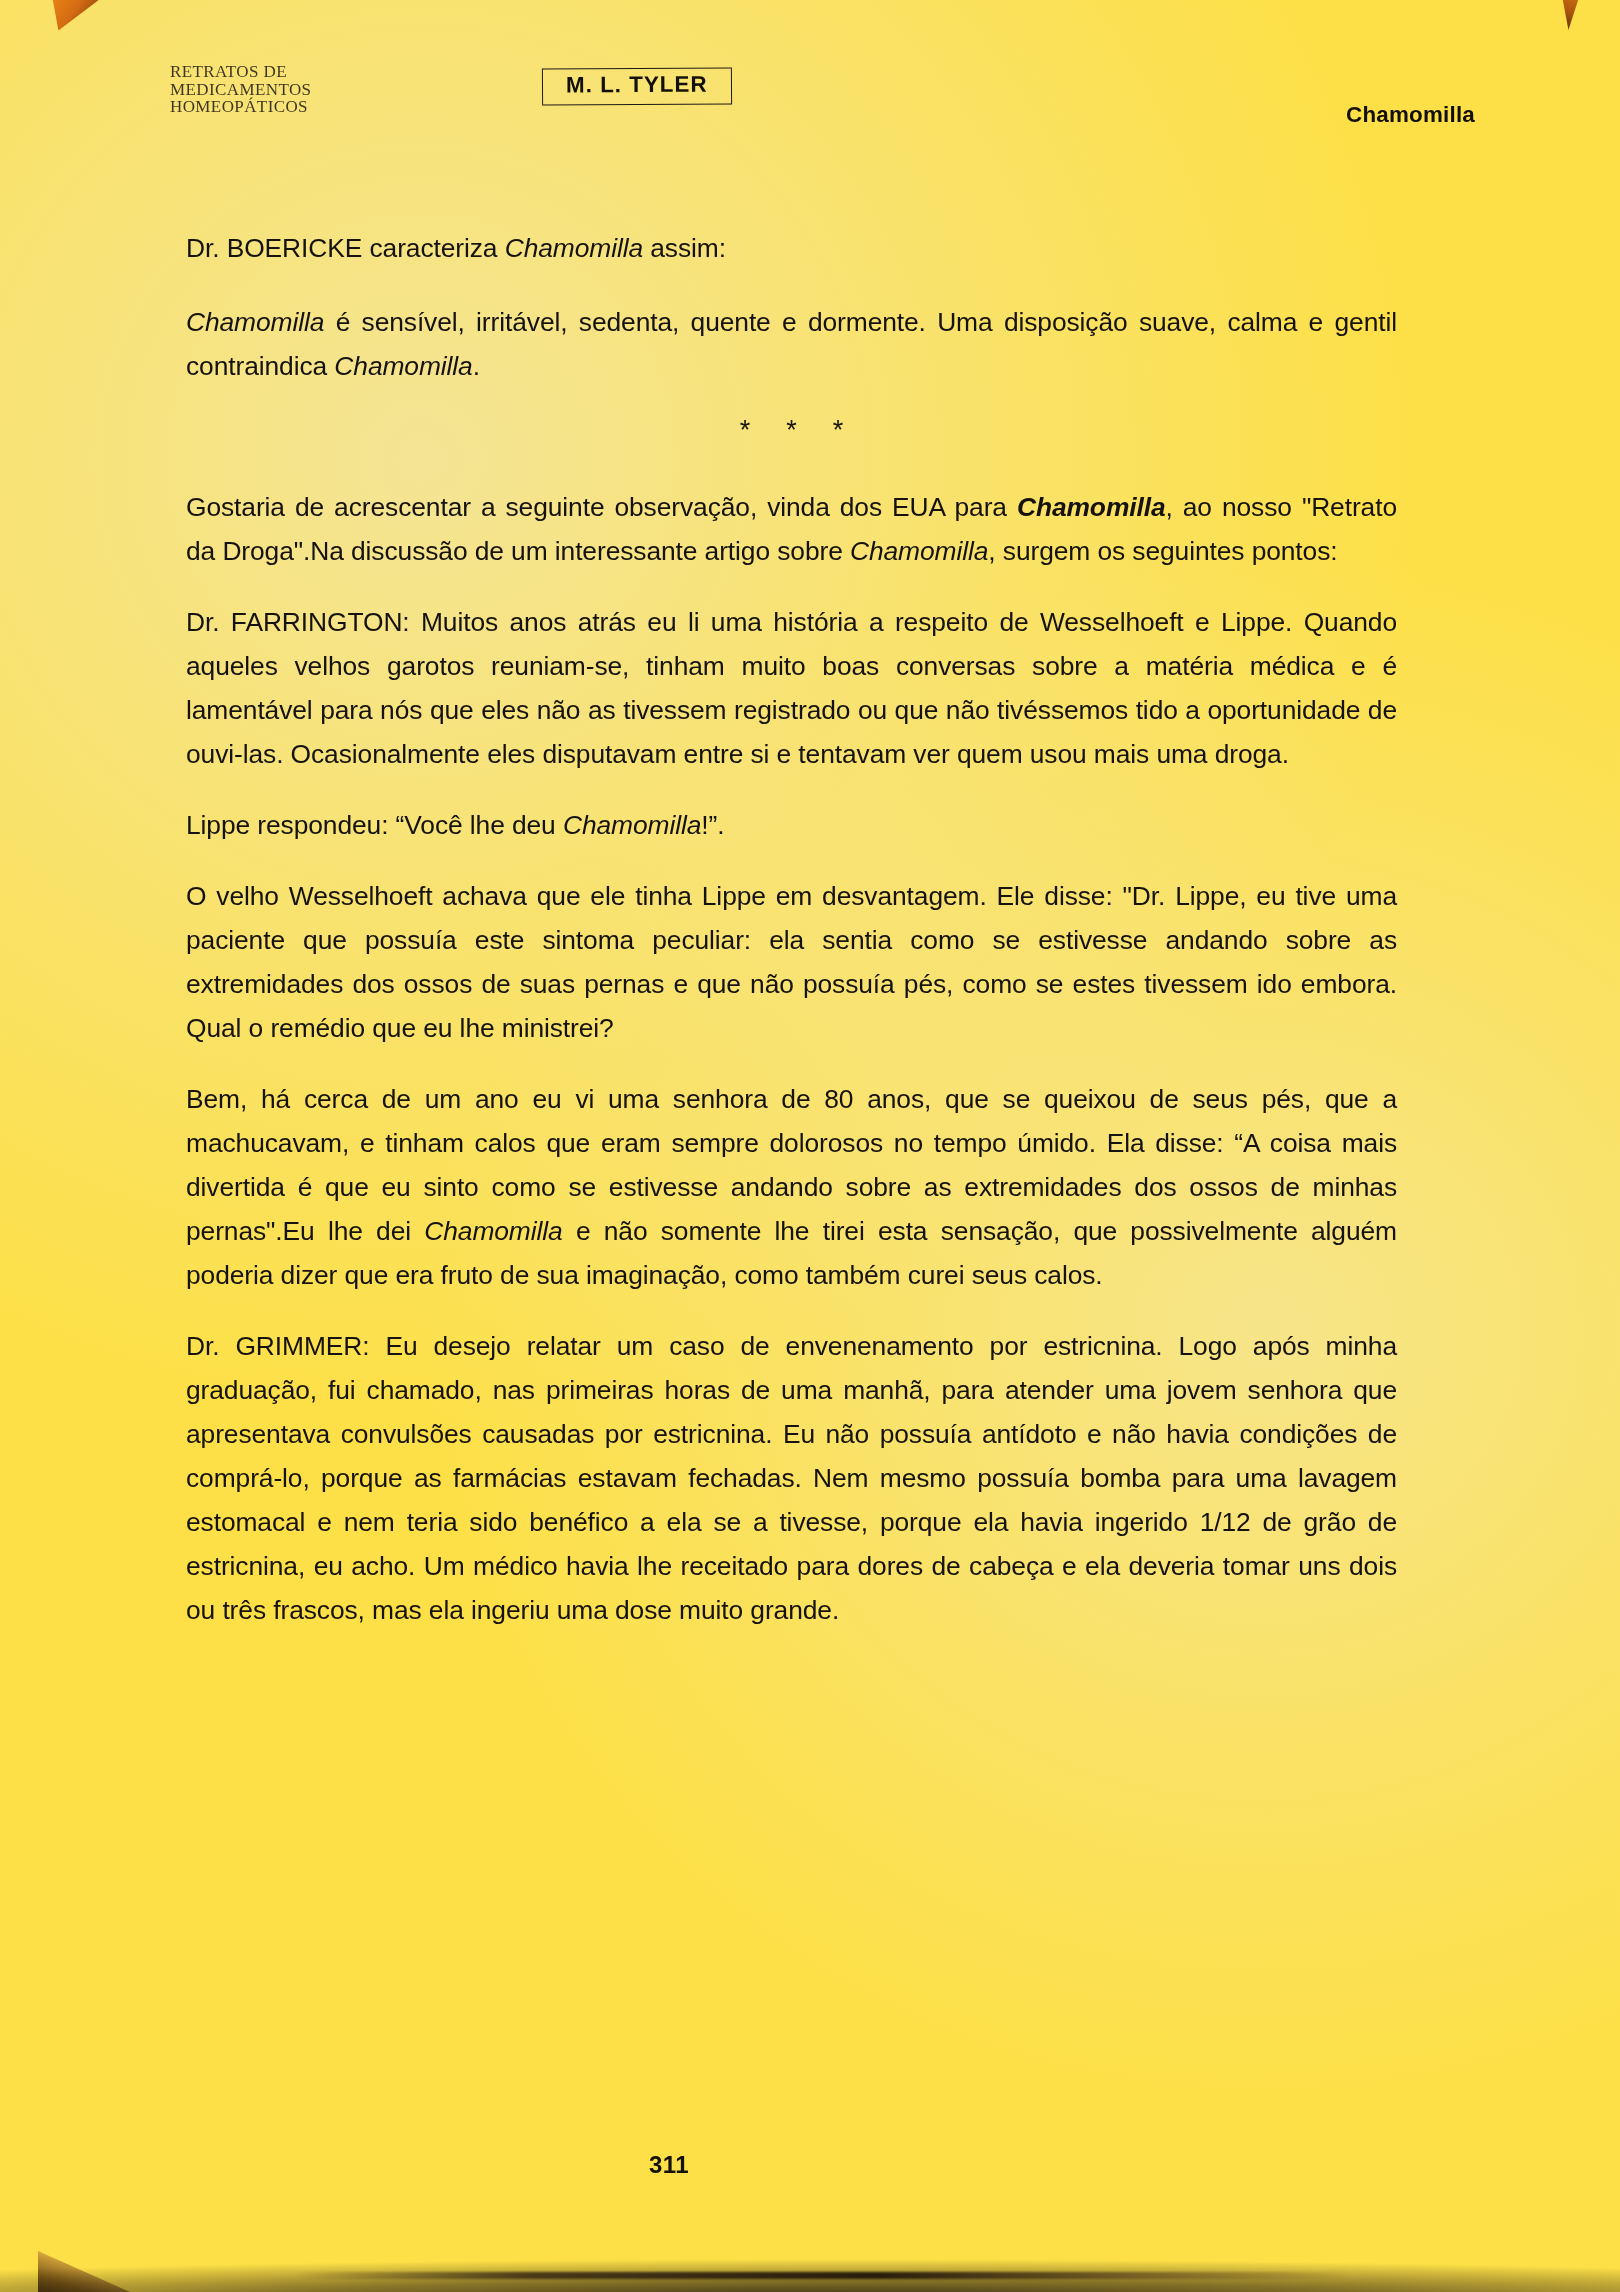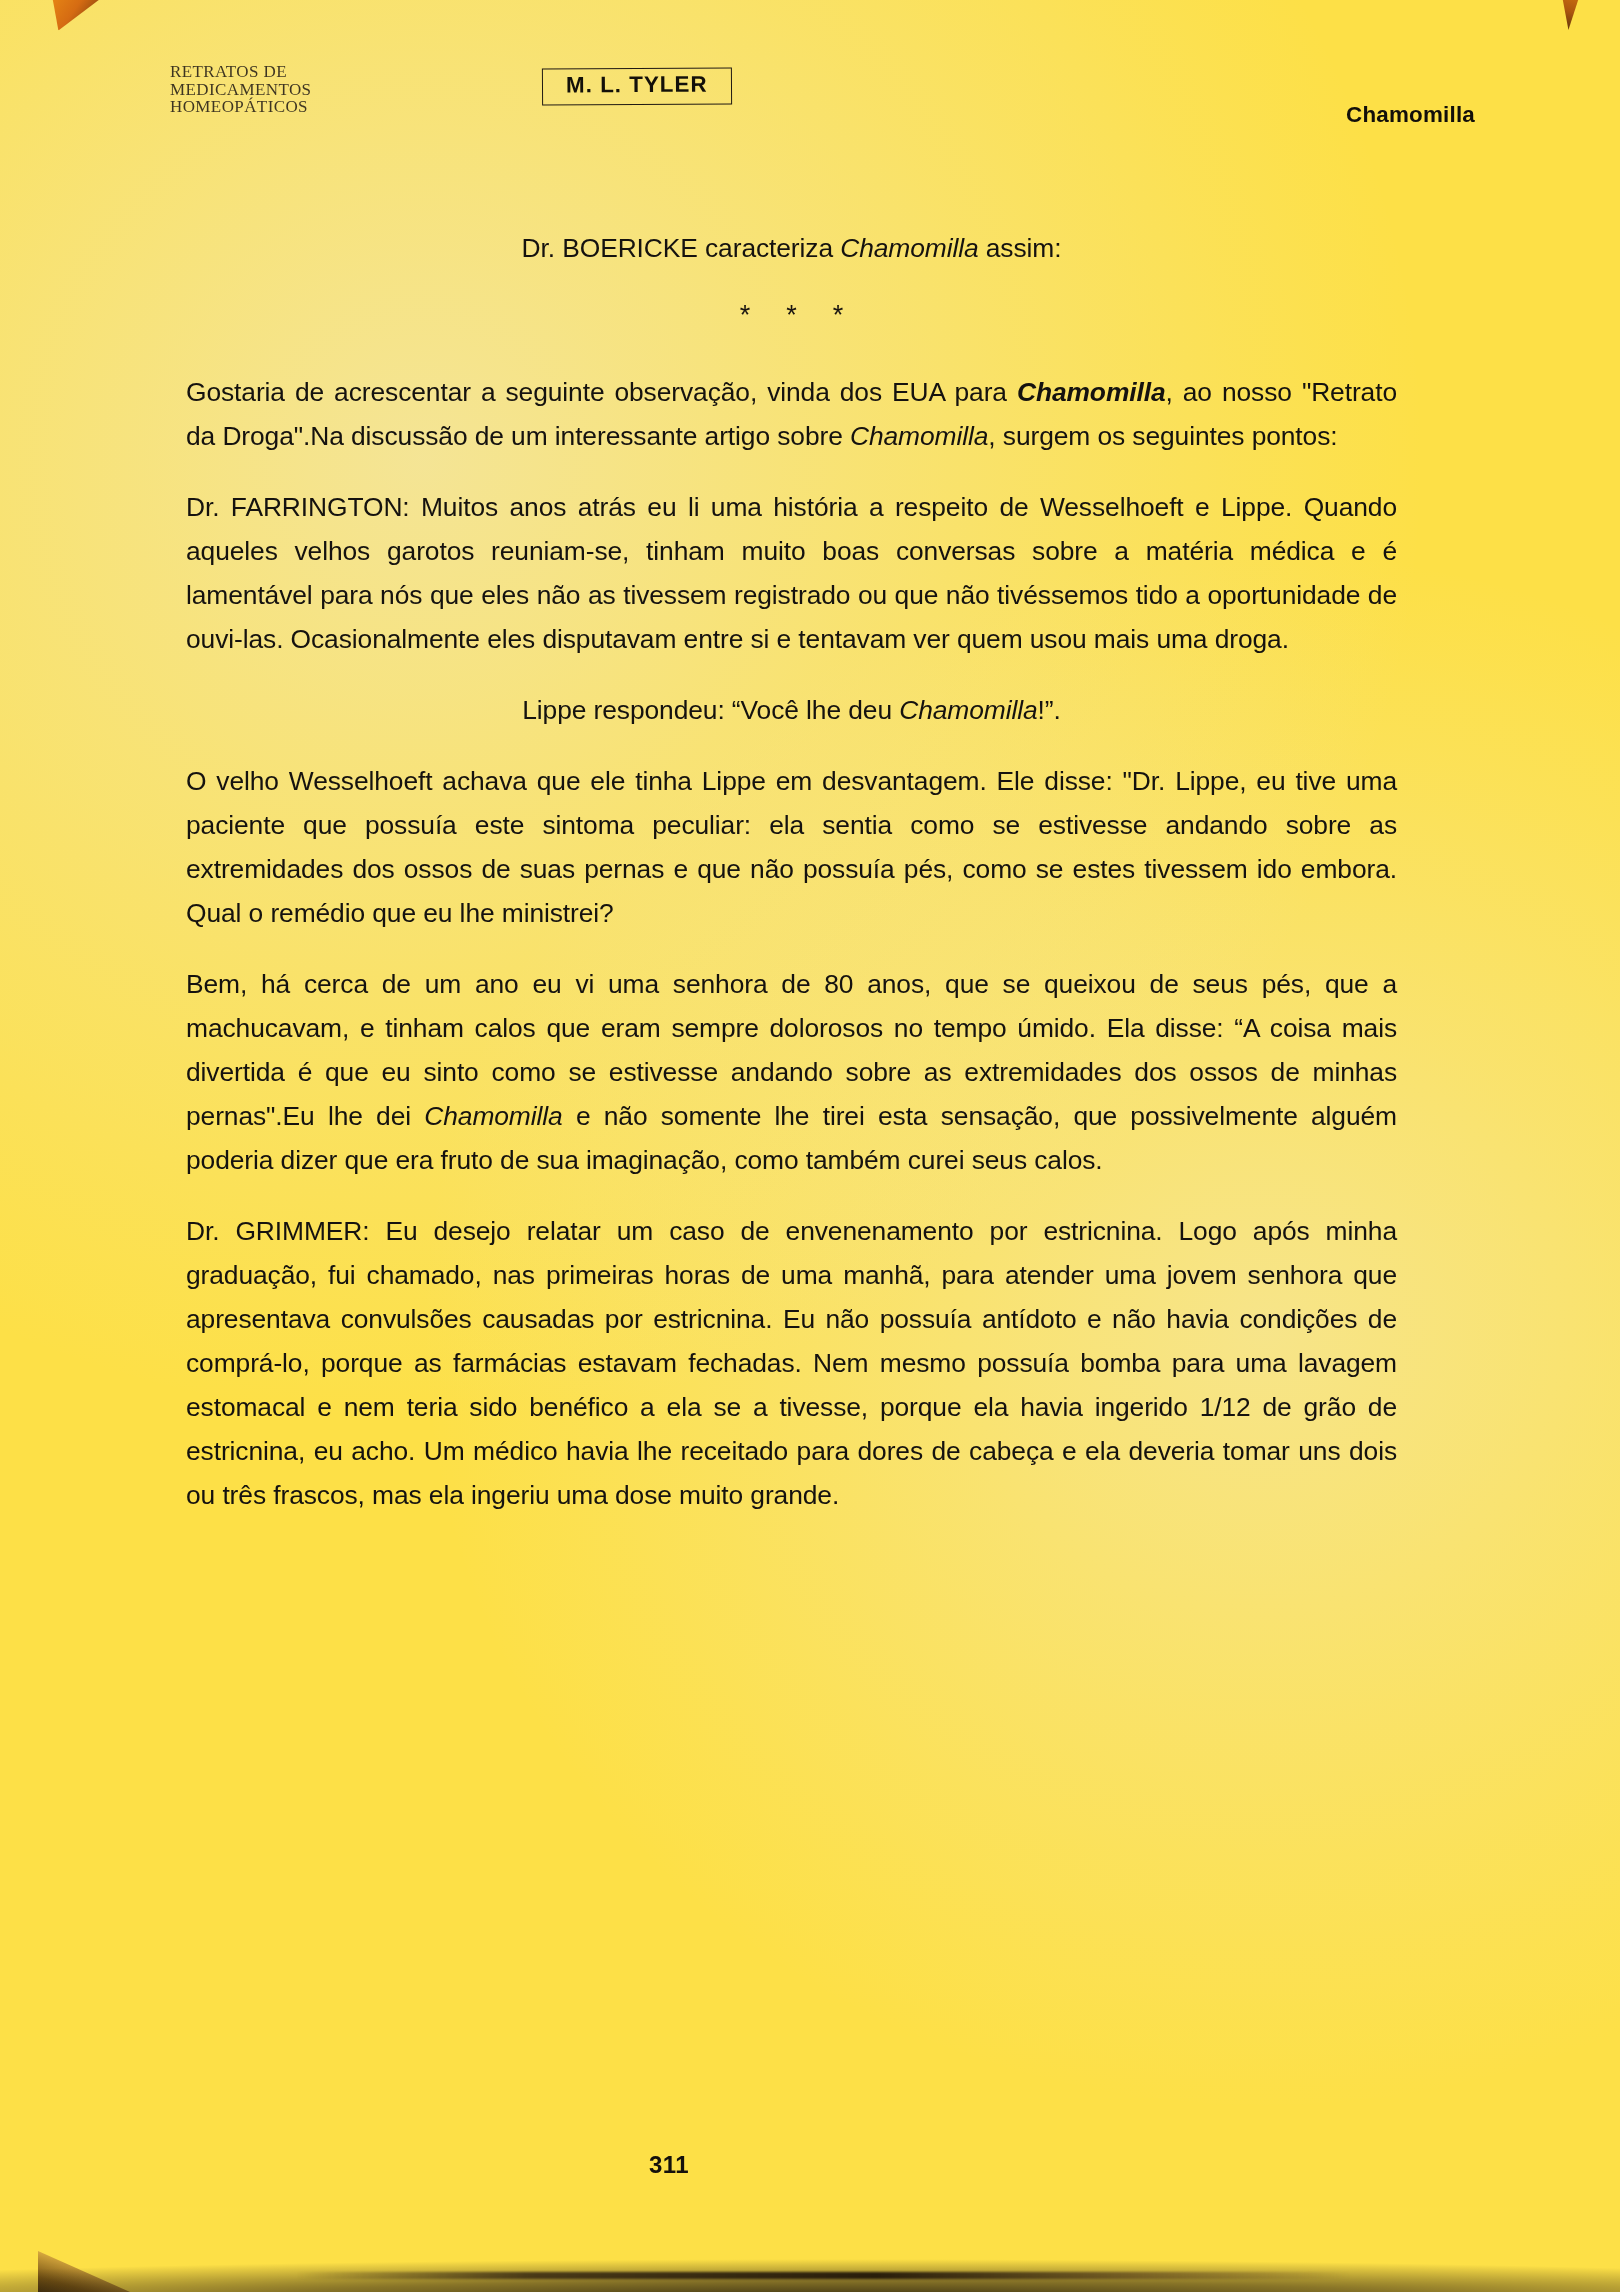--- a/index.html
+++ b/index.html
@@ -127,21 +127,21 @@
   p.para {
     margin: 0 0 27px 0;
     font-size: 26.4px;
     line-height: 44px;
     text-align: justify;
     text-justify: inter-word;
     letter-spacing: -0.1px;
     color: #15120f;
   }
   p.para.lead  { margin-bottom: 30px; }
-  p.para.left  { text-align: center; }
+  p.para.left  { text-align: left; }
 
   .it   { font-style: italic; }
   .bi   { font-style: italic; font-weight: 700; }
 
   .stars {
     margin: 16px 0 39px 0;
     text-align: center;
     font-size: 27px;
     letter-spacing: 14.3px;
     color: #1a1510;
@@ -184,20 +184,21 @@
       <div class="tyler-name">M. L. TYLER</div>
     </div>
 
     <div class="remedy-name">Chamomilla</div>
   </div>
 
   <div class="body-col">
 
     <p class="para left lead"><span>Dr. BOERICKE caracteriza </span><span class="it">Chamomilla</span><span> assim:</span></p>
 
+    <p class="para"><span class="it">Chamomilla</span><span> é sensível, irritável, sedenta, quente e dormente. Uma disposição suave, calma e gentil contraindica </span><span class="it">Chamomilla</span><span>.</span></p>
 
     <div class="stars">* * *</div>
 
     <p class="para"><span>Gostaria de acrescentar a seguinte observação, vinda dos EUA para </span><span class="bi">Chamomilla</span><span>, ao nosso "Retrato da Droga".Na discussão de um interessante artigo sobre </span><span class="it">Chamomilla</span><span>, surgem os seguintes pontos:</span></p>
 
     <p class="para">Dr. FARRINGTON: Muitos anos atrás eu li uma história a respeito de Wesselhoeft e Lippe. Quando aqueles velhos garotos reuniam-se, tinham muito boas conversas sobre a matéria médica e é lamentável para nós que eles não as tivessem registrado ou que não tivéssemos tido a oportunidade de ouvi-las. Ocasionalmente eles disputavam entre si e tentavam ver quem usou mais uma droga.</p>
 
     <p class="para left"><span>Lippe respondeu: “Você lhe deu </span><span class="it">Chamomilla</span><span>!”.</span></p>
 
     <p class="para">O velho Wesselhoeft achava que ele tinha Lippe em desvantagem. Ele disse: "Dr. Lippe, eu tive uma paciente que possuía este sintoma peculiar: ela sentia como se estivesse andando sobre as extremidades dos ossos de suas pernas e que não possuía pés, como se estes tivessem ido embora. Qual o remédio que eu lhe ministrei?</p>

